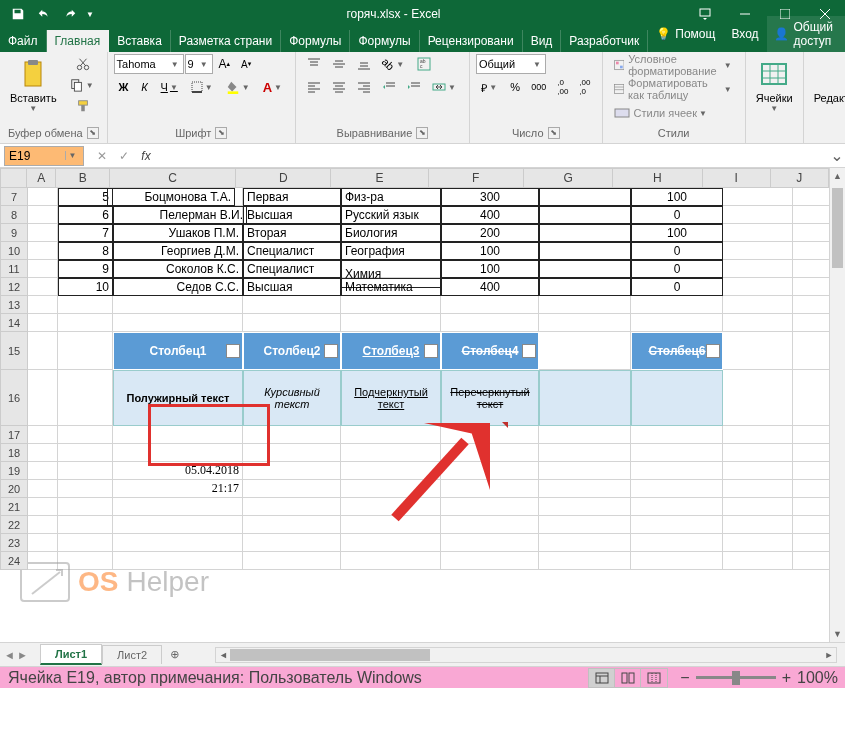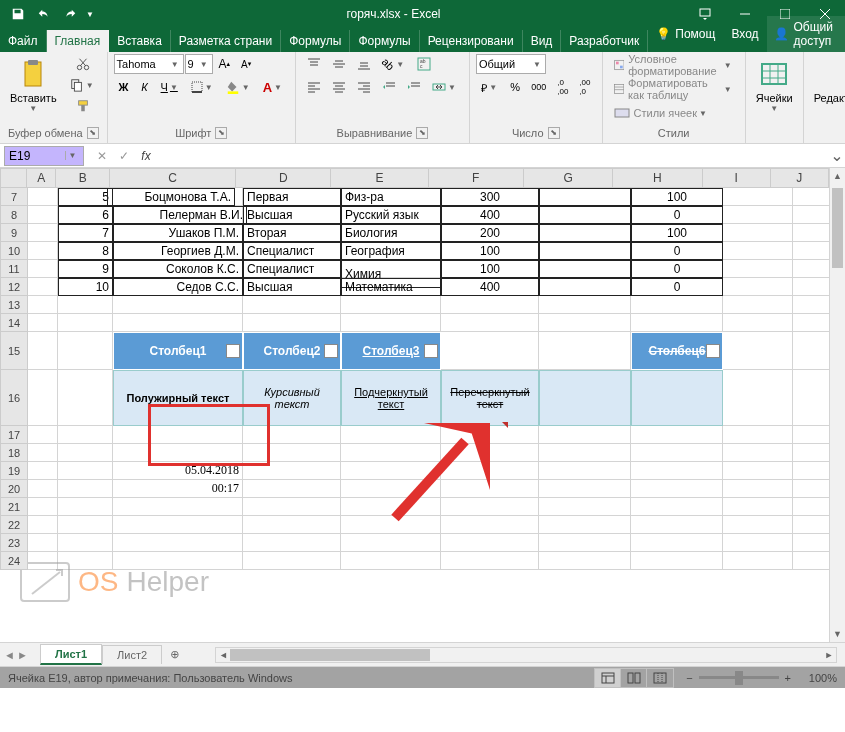--- a/index.html
+++ b/index.html
@@ -34,21 +34,21 @@
 .hstack { display: flex; gap: 1px; align-items: center; }
 .font-combo { border: 1px solid #ababab; background: #fff; height: 20px; font-size: 11px; padding: 0 2px; display: flex; align-items: center; }
 .font-name { width: 70px; }
 .font-size { width: 28px; }
 .dd-arrow { font-size: 8px; color: #666; padding: 0 2px; }
 .bigbtn { display: flex; flex-direction: column; align-items: center; padding: 4px; cursor: pointer; }
 .bigbtn-icon { width: 32px; height: 32px; margin-bottom: 2px; }
 
 
 .formulabar { height: 24px; border-bottom: 1px solid #d4d4d4; display: flex; align-items: center; background: #fff; }
-.namebox { width: 80px; border: 1px solid #ababab; height: 20px; margin: 0 4px; font-size: 12px; padding: 0 4px; display: flex; align-items: center; background: #c4b5fd; }
+.namebox { width: 80px; border: 1px solid #ababab; height: 20px; margin: 0 4px; font-size: 12px; padding: 0 4px; display: flex; align-items: center; background: #fdba74; }
 .namebox-dd { width: 14px; border-left: 1px solid #ababab; text-align: center; font-size: 8px; color: #666; cursor: pointer; }
 .fx-btns { display: flex; gap: 2px; padding: 0 4px; color: #999; }
 .fx-btn { width: 20px; text-align: center; cursor: pointer; font-size: 12px; }
 .fx-input { flex: 1; border: none; height: 20px; font-size: 12px; padding: 0 4px; }
 .fb-expand { width: 16px; text-align: center; color: #666; cursor: pointer; }
 
 
 .grid-area { position: relative; height: 474px; background: #fff; overflow: hidden; display: flex; }
 .col-headers { height: 20px; display: flex; background: #e6e6e6; position: absolute; top: 0; left: 0; right: 16px; z-index: 2; }
 .select-all { width: 28px; height: 20px; border: 1px solid #ccc; background: #e6e6e6; }
@@ -87,21 +87,21 @@
 .st-nav { width: 40px; display: flex; gap: 2px; padding: 0 4px; color: #888; }
 .sheet-tab { border: 1px solid #ccc; border-bottom: none; padding: 3px 14px; background: #fff; cursor: pointer; color: #217346; position: relative; }
 .sheet-tab.active { border-bottom: 2px solid #217346; font-weight: 600; }
 .sheet-tab.inactive { background: #f1f1f1; color: #666; }
 .st-add { padding: 0 8px; color: #666; cursor: pointer; }
 .hscroll { flex: 1; margin: 0 8px; height: 16px; background: #f1f1f1; border: 1px solid #d4d4d4; position: relative; }
 .hscroll-thumb { position: absolute; top: 1px; bottom: 1px; left: 14px; width: 200px; background: #c1c1c1; cursor: pointer; }
 .hscroll-btn { position: absolute; top: 0; bottom: 0; width: 14px; text-align: center; font-size: 9px; color: #666; line-height: 14px; cursor: pointer; }
 
 
-.statusbar { height: 22px; background: #a3a3a3; border-top: 1px solid #d4d4d4; display: flex; align-items: center; font-size: 11px; color: #444; padding: 0 8px; }
+.statusbar { height: 22px; background: #f9a8d4; border-top: 1px solid #d4d4d4; display: flex; align-items: center; font-size: 16px; color: #444; padding: 0 8px; }
 .view-btns { display: flex; margin-left: auto; gap: 0; border: 1px solid #c0c0c0; }
 .view-btn { width: 26px; height: 18px; border-right: 1px solid #c0c0c0; display: flex; align-items: center; justify-content: center; cursor: pointer; }
 .view-btn:last-child { border-right: none; }
 .view-btn.active { background: #d0d0d0; }
 .zoom { display: flex; align-items: center; gap: 6px; margin-left: 12px; }
 .zoom-slider { width: 80px; height: 3px; background: #888; position: relative; cursor: pointer; }
 .zoom-thumb { position: absolute; width: 8px; height: 14px; background: #888; top: -5px; left: 50%; margin-left: -4px; }
 </style>
 </head>
 <body>
@@ -720,40 +720,44 @@
         <div class="dd-filter">▼</div>
       </div>
       <div class="cell  " style="left: 215px; top: 144px; width: 98px; height: 38px; background: rgb(91, 155, 213); color: rgb(255, 255, 255); font-weight: bold; justify-content: center; border: 1px solid rgb(255, 255, 255);">
         <span>Столбец2</span>
         <div class="dd-filter">▼</div>
       </div>
       <div class="cell  " style="left: 313px; top: 144px; width: 100px; height: 38px; background: rgb(91, 155, 213); color: rgb(255, 255, 255); font-weight: bold; justify-content: center; border: 1px solid rgb(255, 255, 255);">
         <span style="text-decoration: underline;">Столбец3</span>
         <div class="dd-filter">▼</div>
       </div>
+      <div class="cell  " style="left: 413px; top: 144px; width: 98px; height: 38px; background: rgb(91, 155, 213); color: rgb(255, 255, 255); font-weight: bold; justify-content: center; border: 1px solid rgb(255, 255, 255);">
+        <span style="text-decoration: line-through;">Столбец4</span>
+        <div class="dd-filter">▼</div>
+      </div>
       <div class="cell  " style="left: 603px; top: 144px; width: 92px; height: 38px; background: rgb(91, 155, 213); color: rgb(255, 255, 255); font-weight: bold; justify-content: center; border: 1px solid rgb(255, 255, 255);">
         <span style="text-decoration: line-through;">Столбец6</span>
         <div class="dd-filter">▼</div>
       </div>
       <div class="cell  " style="left: 85px; top: 182px; width: 130px; height: 56px; background: rgb(217, 232, 245); border: 1px solid rgb(153, 204, 204); justify-content: center; white-space: normal; text-align: center; font-family: Tahoma; font-size: 11px;">
         <span style="font-weight: bold;">Полужирный текст</span>
       </div>
       <div class="cell  " style="left: 215px; top: 182px; width: 98px; height: 56px; background: rgb(217, 232, 245); border: 1px solid rgb(153, 204, 204); justify-content: center; white-space: normal; text-align: center; font-family: Tahoma; font-size: 11px;">
         <span style="font-style: italic;">Курсивный текст</span>
       </div>
       <div class="cell  " style="left: 313px; top: 182px; width: 100px; height: 56px; background: rgb(217, 232, 245); border: 1px solid rgb(153, 204, 204); justify-content: center; white-space: normal; text-align: center; font-family: Tahoma; font-size: 11px;">
         <span style="text-decoration: underline;">Подчеркнутый текст</span>
       </div>
       <div class="cell  " style="left: 413px; top: 182px; width: 98px; height: 56px; background: rgb(217, 232, 245); border: 1px solid rgb(153, 204, 204); justify-content: center; white-space: normal; text-align: center; font-family: Tahoma; font-size: 11px;">
         <span style="text-decoration: line-through;">Перечеркнутый текст</span>
       </div>
       <div class="cell  " style="left: 511px; top: 182px; width: 92px; height: 56px; background: rgb(217, 232, 245); border: 1px solid rgb(153, 204, 204); justify-content: center; white-space: normal; text-align: center; font-family: Tahoma; font-size: 11px;"></div>
       <div class="cell  " style="left: 603px; top: 182px; width: 92px; height: 56px; background: rgb(217, 232, 245); border: 1px solid rgb(153, 204, 204); justify-content: center; white-space: normal; text-align: center; font-family: Tahoma; font-size: 11px;"></div>
       <div class="cell right" style="left: 85px; top: 274px; width: 130px; height: 18px; font-family: Tahoma;">05.04.2018</div>
-      <div class="cell right" style="left: 85px; top: 292px; width: 130px; height: 18px; font-family: Tahoma;">00:17</div>
+      <div class="cell right" style="left: 85px; top: 292px; width: 130px; height: 18px; font-family: Tahoma;">21:17</div>
     </div>
   <div class="vscroll">
     <div class="vscroll-btn" style="top:0">▲</div>
     <div class="vscroll-thumb"></div>
     <div class="vscroll-btn" style="bottom:0">▼</div>
   </div>
 
   <div class="redbox" style="left:148px; top:236px; width:122px; height:62px"></div>
 
   <div class="comment-indicator" style="left:502px; top:254px"></div>
@@ -765,21 +769,21 @@
         </marker>
       </defs>
     <line x1="15" y1="95" x2="85" y2="18" stroke="#e0312e" stroke-width="10" marker-end="url(#ah)"></line>
   </svg>
 
   <div class="watermark">
     <div class="wm-icon"><svg width="50" height="40">
           <line x1="10" y1="30" x2="38" y2="8" stroke="#999" stroke-width="2"></line>
           <path d="M34 6 L40 6 L40 12" fill="none" stroke="#999" stroke-width="2"></path>
         </svg></div>
-    <span style="font-weight:400">OS</span>
+    <span style="font-weight:700">OS</span>
       <span style="color:#888;font-weight:200"> Helper</span>
   </div>
 </div>
 
 <div class="sheettabs">
   <div class="st-nav">
       <span>◄</span>
       <span>►</span>
     </div>
   <div class="sheet-tab active">Лист1</div>

